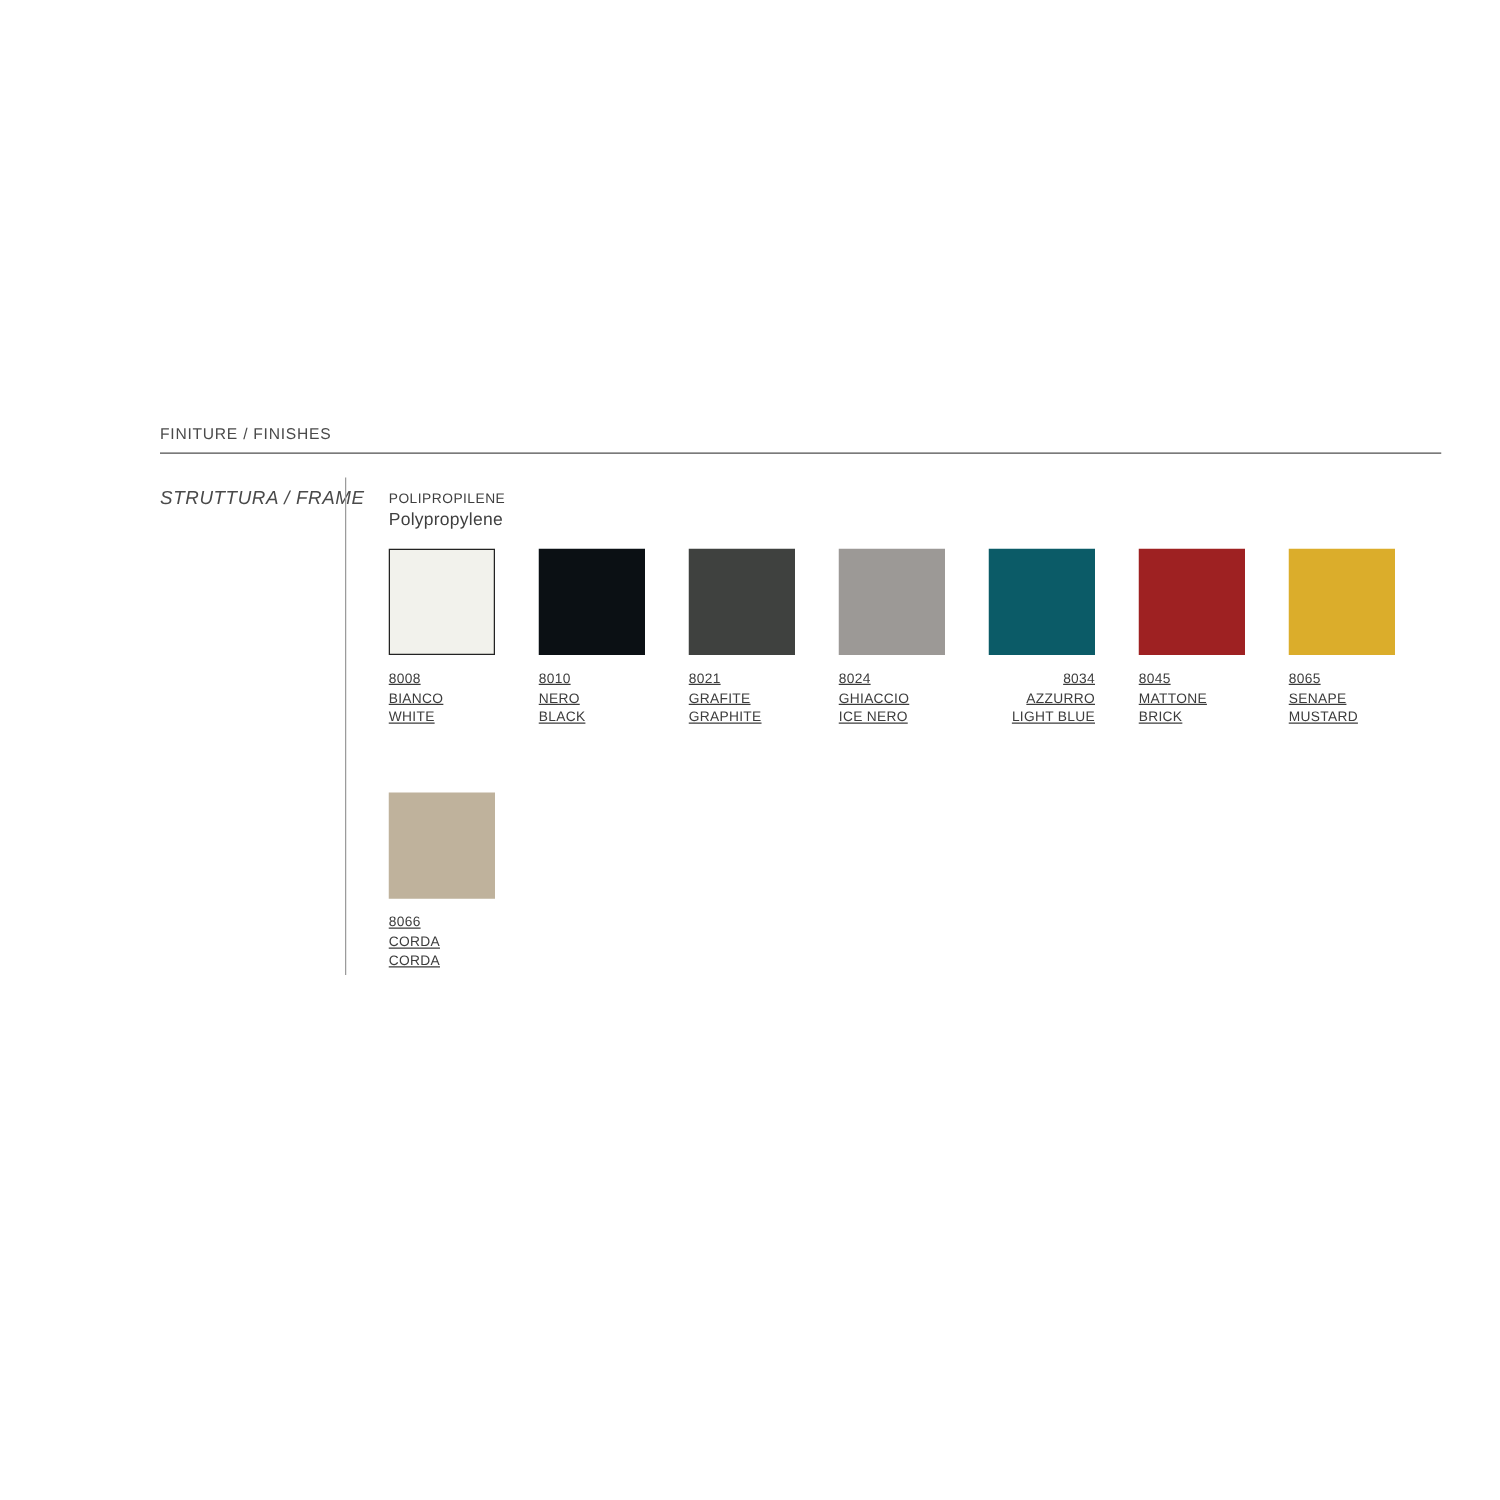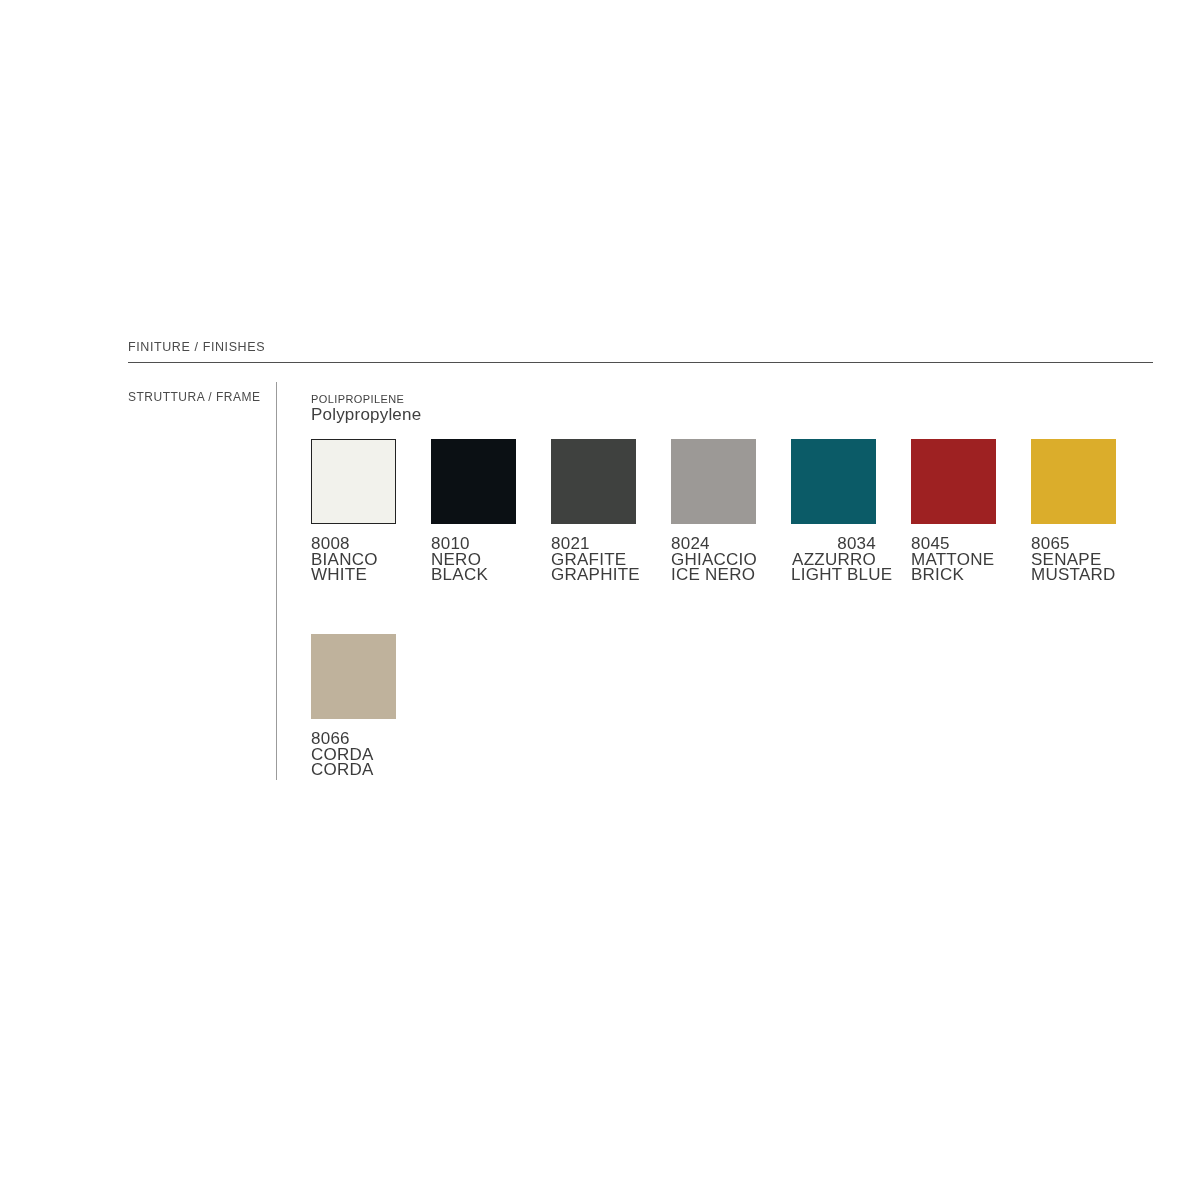--- a/index.html
+++ b/index.html
@@ -42,24 +42,25 @@
     width: 1025px;
     height: 1px;
     background: #4f4f4f;
   }
 
   
   .row-label {
     position: absolute;
     left: 80px;
     top: 390px;
-    font-size: 12px;
+    font-size: 15px;
     letter-spacing: 0.5px;
     color: #4a4a4a;
     white-space: nowrap;
+    font-style: italic;
   }
 
   .col-divider {
     position: absolute;
     left: 228px;
     top: 382px;
     width: 1px;
     height: 398px;
     background: #9b9b9b;
   }
@@ -69,21 +70,21 @@
     left: 263px;
     top: 391px;
     line-height: 16px;
   }
   .material-it {
     font-size: 11px;
     letter-spacing: 0.4px;
     color: #3f3f3f;
   }
   .material-en {
-    font-size: 17px;
+    font-size: 14px;
     letter-spacing: 0.2px;
     color: #3f3f3f;
   }
 
   
   .swatch-grid {
     position: absolute;
     left: 263px;
     top: 439px;
     width: 860px;
@@ -95,25 +96,26 @@
   .swatch-chip {
     width: 85px;
     height: 85px;
     box-sizing: border-box;
   }
   .swatch-chip.bordered {
     border: 1px solid #232323;
   }
   .swatch-caption {
     margin-top: 12px;
-    font-size: 17px;
+    font-size: 11px;
     line-height: 15.5px;
     letter-spacing: 0.25px;
     color: #3c3c3c;
     white-space: nowrap;
+    text-decoration: underline;
   }
   .swatch-code { display: block; }
   .swatch-name-it { display: block; }
   .swatch-name-en { display: block; }
 </style>
 </head>
 <body>
 
 <div class="page">
 

